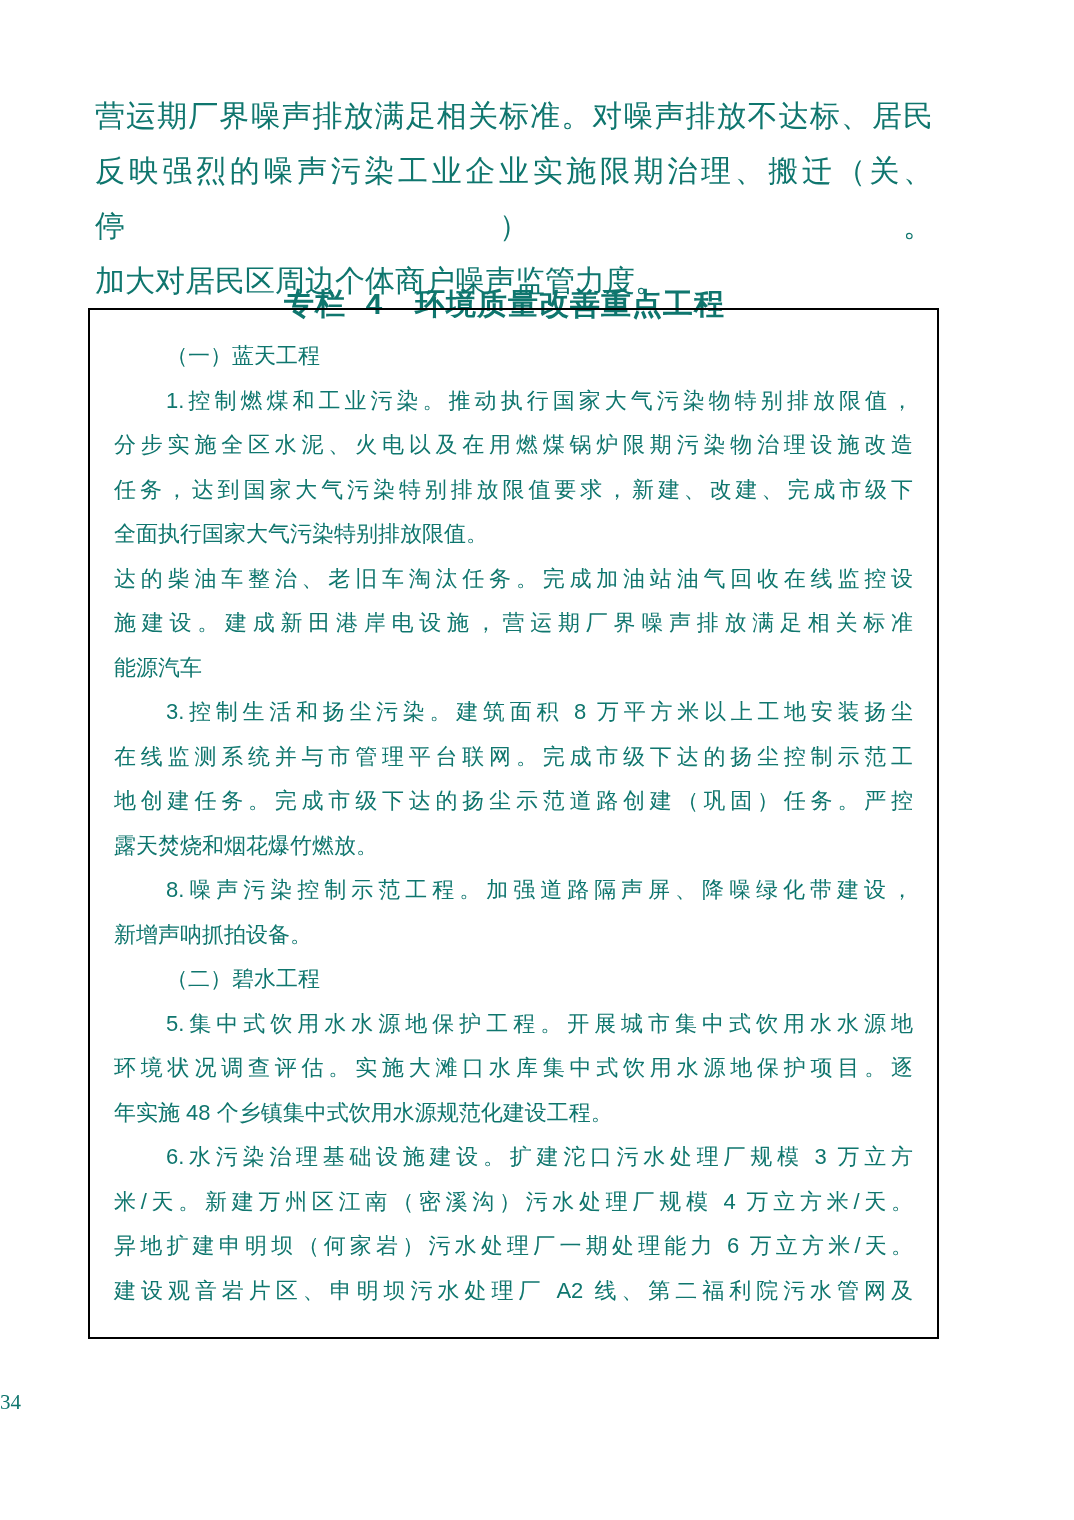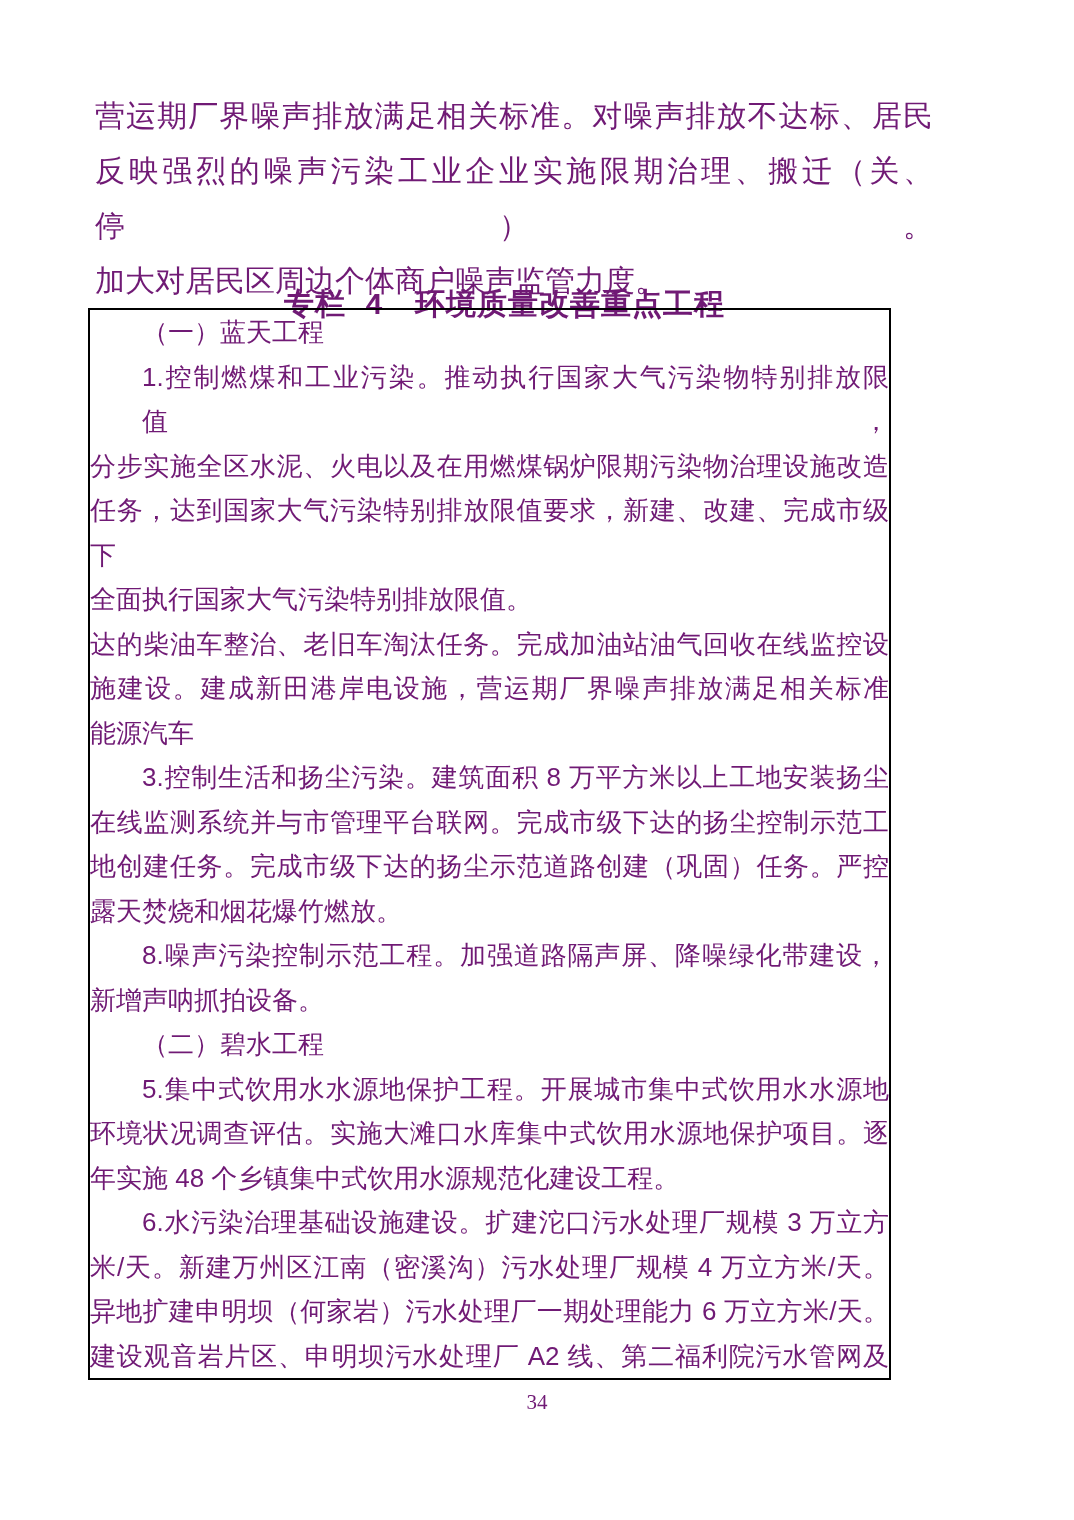--- a/index.html
+++ b/index.html
@@ -5,21 +5,21 @@
   html, body {
     margin: 0;
     padding: 0;
     background: #ffffff;
   }
   .page {
     position: relative;
     width: 1074px;
     height: 1520px;
     background: #ffffff;
-    color: #701a75;
+    color: #0f766e;
     overflow: hidden;
   }
   
   .intro {
     position: absolute;
     left: 95px;
     top: 88px;
     width: 838px;
     font-family: "Liberation Serif", "DejaVu Serif", serif;
     font-size: 30px;
@@ -40,23 +40,23 @@
     line-height: 44px;
     letter-spacing: 1px;
   }
   
   .project-box {
     position: absolute;
     left: 88px;
     top: 308px;
     width: 799px;
     border: 2px solid #000000;
-    padding: 0;
+    padding: 24px;
     font-family: "Liberation Sans", "DejaVu Sans", sans-serif;
-    font-size: 26px;
+    font-size: 22px;
     line-height: 44.5px;
     font-weight: 400;
   }
   .line {
     min-height: 44.5px;
   }
   .line.indent {
     padding-left: 52px;
   }
   .line.fill {
@@ -67,21 +67,21 @@
   .intro .line.fill {
     text-align: justify;
     text-align-last: justify;
     text-justify: inter-character;
   }
   .page-number {
     position: absolute;
     left: 0;
     top: 1390px;
     width: 1074px;
-    text-align: center;
+    text-align: left;
     font-family: "Liberation Serif", "DejaVu Serif", serif;
     font-size: 21px;
     line-height: 24px;
   }
 </style>
 </head>
 <body>
 
 <div class="page">
 

